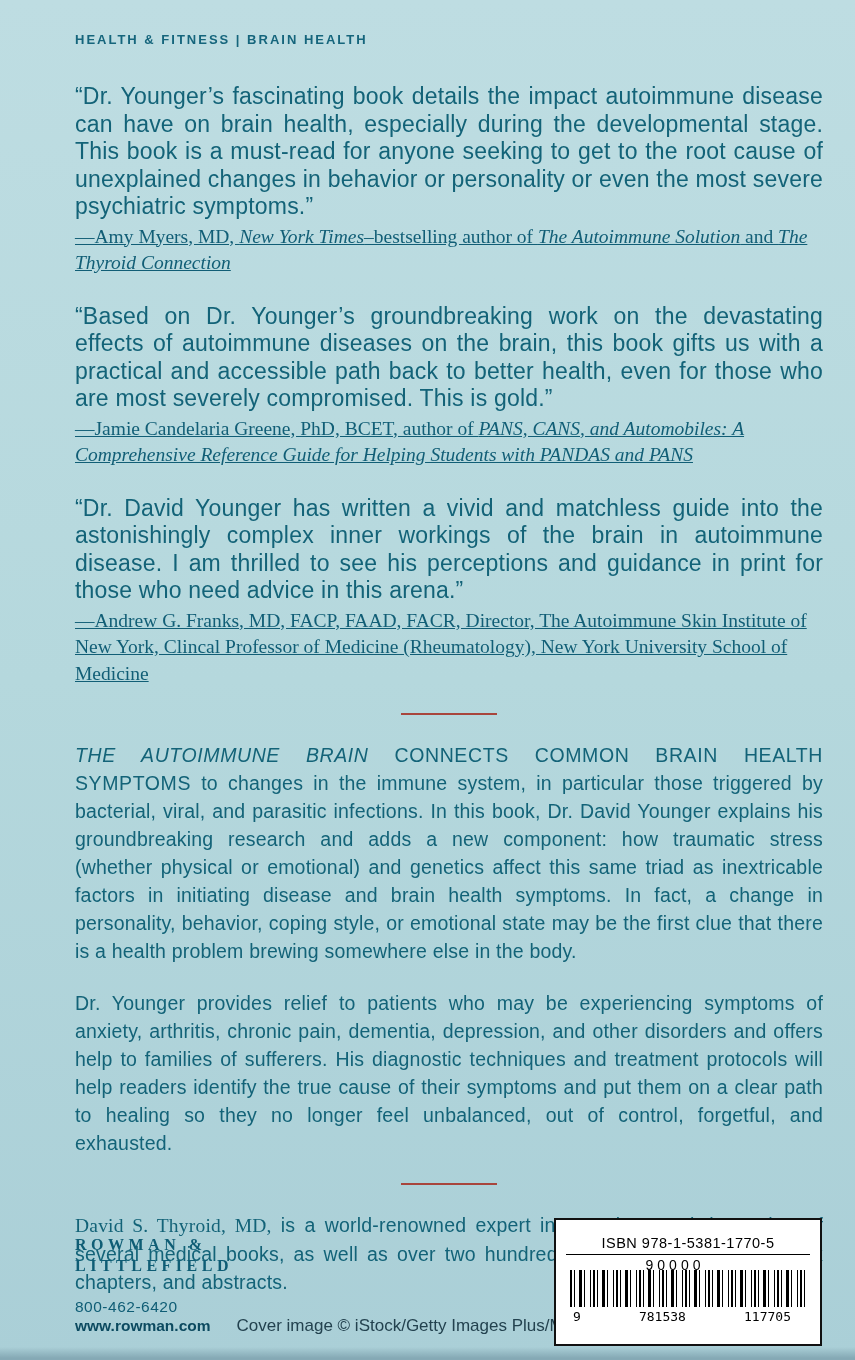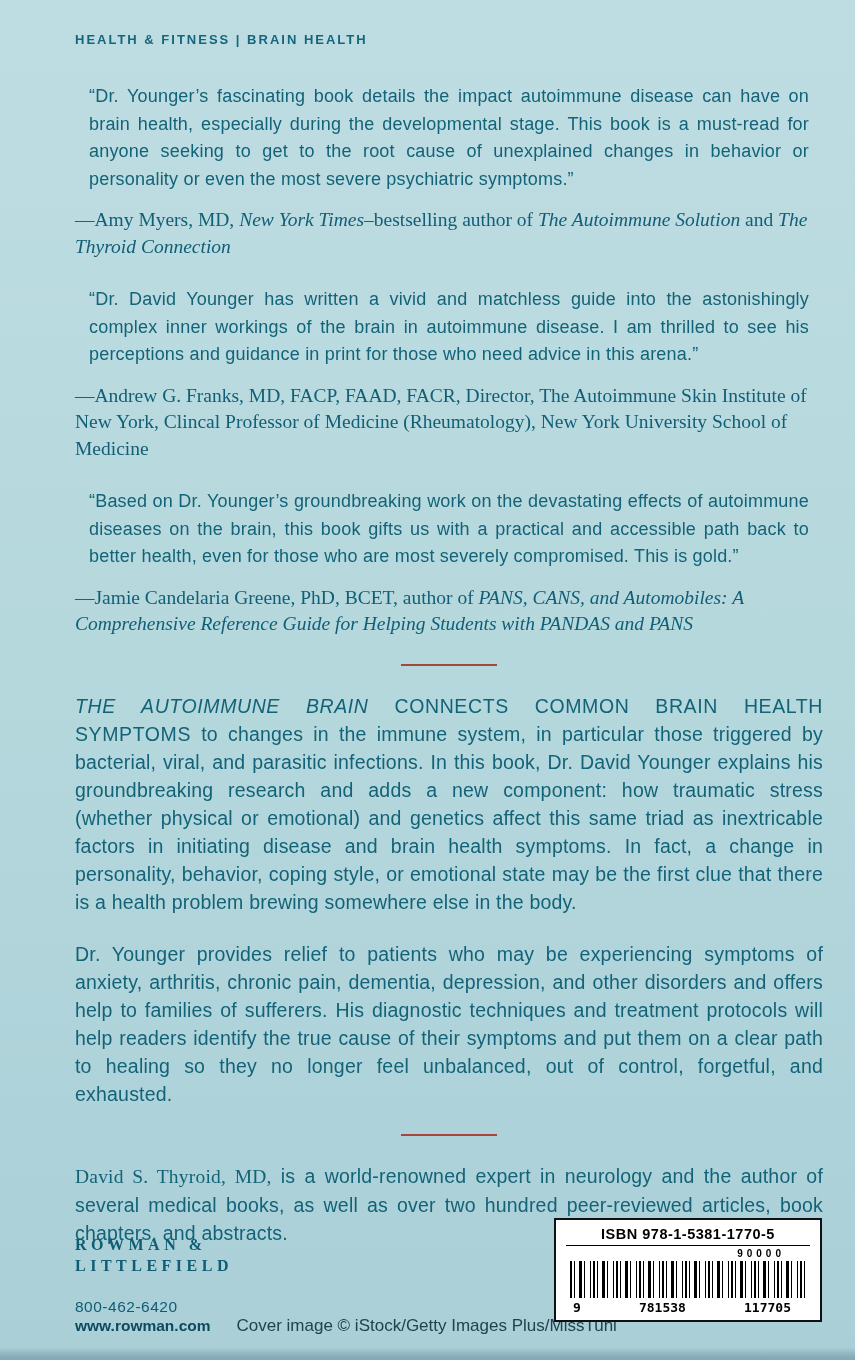--- a/index.html
+++ b/index.html
@@ -20,32 +20,33 @@
   }
   .category {
     font-size: 13px;
     font-weight: bold;
     letter-spacing: 2px;
     color: #15657c;
     margin-bottom: 36px;
   }
   .quote { margin-bottom: 26px; }
   .quote-text {
-    margin: 14px;
-    font-size: 18px;
+    margin: 0;
+    font-size: 23px;
     line-height: 27.5px;
     text-align: justify;
     letter-spacing: 0.2px;
   }
   .attr {
     margin: 3px 0 0 0;
     font-family: "Liberation Serif", serif;
     font-size: 19.5px;
     line-height: 26.5px;
     color: #115e76;
+    text-decoration: underline;
   }
   .it { font-style: italic; }
   .srf { font-family: "Liberation Serif", serif; }
   .caps { letter-spacing: 0.6px; margin-top: 10px; }
   .divider {
     width: 96px;
     border: none;
     border-top: 2.5px solid #a8453c;
     margin: 26px auto;
   }
@@ -95,41 +96,40 @@
     font-weight: bold;
     color: #0c4a60;
   }
   .credit {
     font-size: 17px;
     color: #23424f;
   }
   .barcode-box {
     position: absolute;
     right: 33px; top: 6px;
-    width: 268px; height: 104px;
+    width: 268px; height: 128px;
     background: #ffffff;
     border: 2px solid #111111;
     box-sizing: border-box;
-    padding: 6px 9px 2px 9px;
+    padding: 15px 9px 2px 9px;
     text-align: center;
-    font-weight: bold;
   }
   .isbn-label {
     font-size: 14.5px;
     letter-spacing: 0.5px;
     color: #000;
     padding-bottom: 3px;
   }
   .isbn-rule { border-top: 1.5px solid #000; margin: 0 1px 2px 1px; }
   .price-code {
     height: 12px;
-    font-size: 10px;
+    font-size: 14px;
     letter-spacing: 4px;
     color: #000;
-    text-align: right;
+    text-align: center;
     padding-right: 26px;
   }
   .bars {
     height: 37px;
     margin: 1px 5px 0 5px;
     background-image: repeating-linear-gradient(90deg,
       #000 0 2px,  transparent 2px 4px,
       #000 4px 5px, transparent 5px 9px,
       #000 9px 12px, transparent 12px 14px,
       #000 14px 15px, transparent 15px 20px,
@@ -157,27 +157,27 @@
   <div class="content">
 
     <div class="category">HEALTH &amp; FITNESS | BRAIN HEALTH</div>
 
     <div class="quote">
       <p class="quote-text">“Dr. Younger’s fascinating book details the impact autoimmune disease can have on brain health, especially during the developmental stage. This book is a must-read for anyone seeking to get to the root cause of unexplained changes in behavior or personality or even the most severe psychiatric symptoms.”</p>
       <p class="attr"><span>—Amy Myers, MD, </span><span class="it">New York Times</span><span>–bestselling author of </span><span class="it">The Autoimmune Solution</span><span> and </span><span class="it">The Thyroid Connection</span></p>
     </div>
 
     <div class="quote">
+      <p class="quote-text">“Based on Dr. Younger’s groundbreaking work on the devastating effects of autoimmune diseases on the brain, this book gifts us with a practical and accessible path back to better health, even for those who are most severely compromised. This is gold.”</p>
+      <p class="attr"><span>—Jamie Candelaria Greene, PhD, BCET, author of </span><span class="it">PANS, CANS, and Automobiles: A Comprehensive Reference Guide for Helping Students with PANDAS and PANS</span></p>
+    </div>
+
+    <div class="quote">
       <p class="quote-text">“Dr. David Younger has written a vivid and matchless guide into the astonishingly complex inner workings of the brain in autoimmune disease. I am thrilled to see his perceptions and guidance in print for those who need advice in this arena.”</p>
       <p class="attr"><span>—Andrew G. Franks, MD, FACP, FAAD, FACR, Director, The Autoimmune Skin Institute of New York, Clincal Professor of Medicine (Rheumatology), New York University School of Medicine</span></p>
-    </div>
-
-    <div class="quote">
-      <p class="quote-text">“Based on Dr. Younger’s groundbreaking work on the devastating effects of autoimmune diseases on the brain, this book gifts us with a practical and accessible path back to better health, even for those who are most severely compromised. This is gold.”</p>
-      <p class="attr"><span>—Jamie Candelaria Greene, PhD, BCET, author of </span><span class="it">PANS, CANS, and Automobiles: A Comprehensive Reference Guide for Helping Students with PANDAS and PANS</span></p>
     </div>
 
     <hr class="divider">
 
     <p class="desc"><span class="it caps">THE AUTOIMMUNE BRAIN</span><span class="caps"> CONNECTS COMMON BRAIN HEALTH SYMPTOMS</span><span> to changes in the immune system, in particular those triggered by bacterial, viral, and parasitic infections. In this book, Dr. David Younger explains his groundbreaking research and adds a new component: how traumatic stress (whether physical or emotional) and genetics affect this same triad as inextricable factors in initiating disease and brain health symptoms. In fact, a change in personality, behavior, coping style, or emotional state may be the first clue that there is a health problem brewing somewhere else in the body.</span></p>
     <p class="desc">Dr. Younger provides relief to patients who may be experiencing symptoms of anxiety, arthritis, chronic pain, dementia, depression, and other disorders and offers help to families of sufferers. His diagnostic techniques and treatment protocols will help readers identify the true cause of their symptoms and put them on a clear path to healing so they no longer feel unbalanced, out of control, forgetful, and exhausted.</p>
 
     <hr class="divider">
 
     <p class="bio"><span class="srf">David S. Thyroid, MD,</span><span> is a world-renowned expert in neurology and the author of several medical books, as well as over two hundred peer-reviewed articles, book chapters, and abstracts.</span></p>

